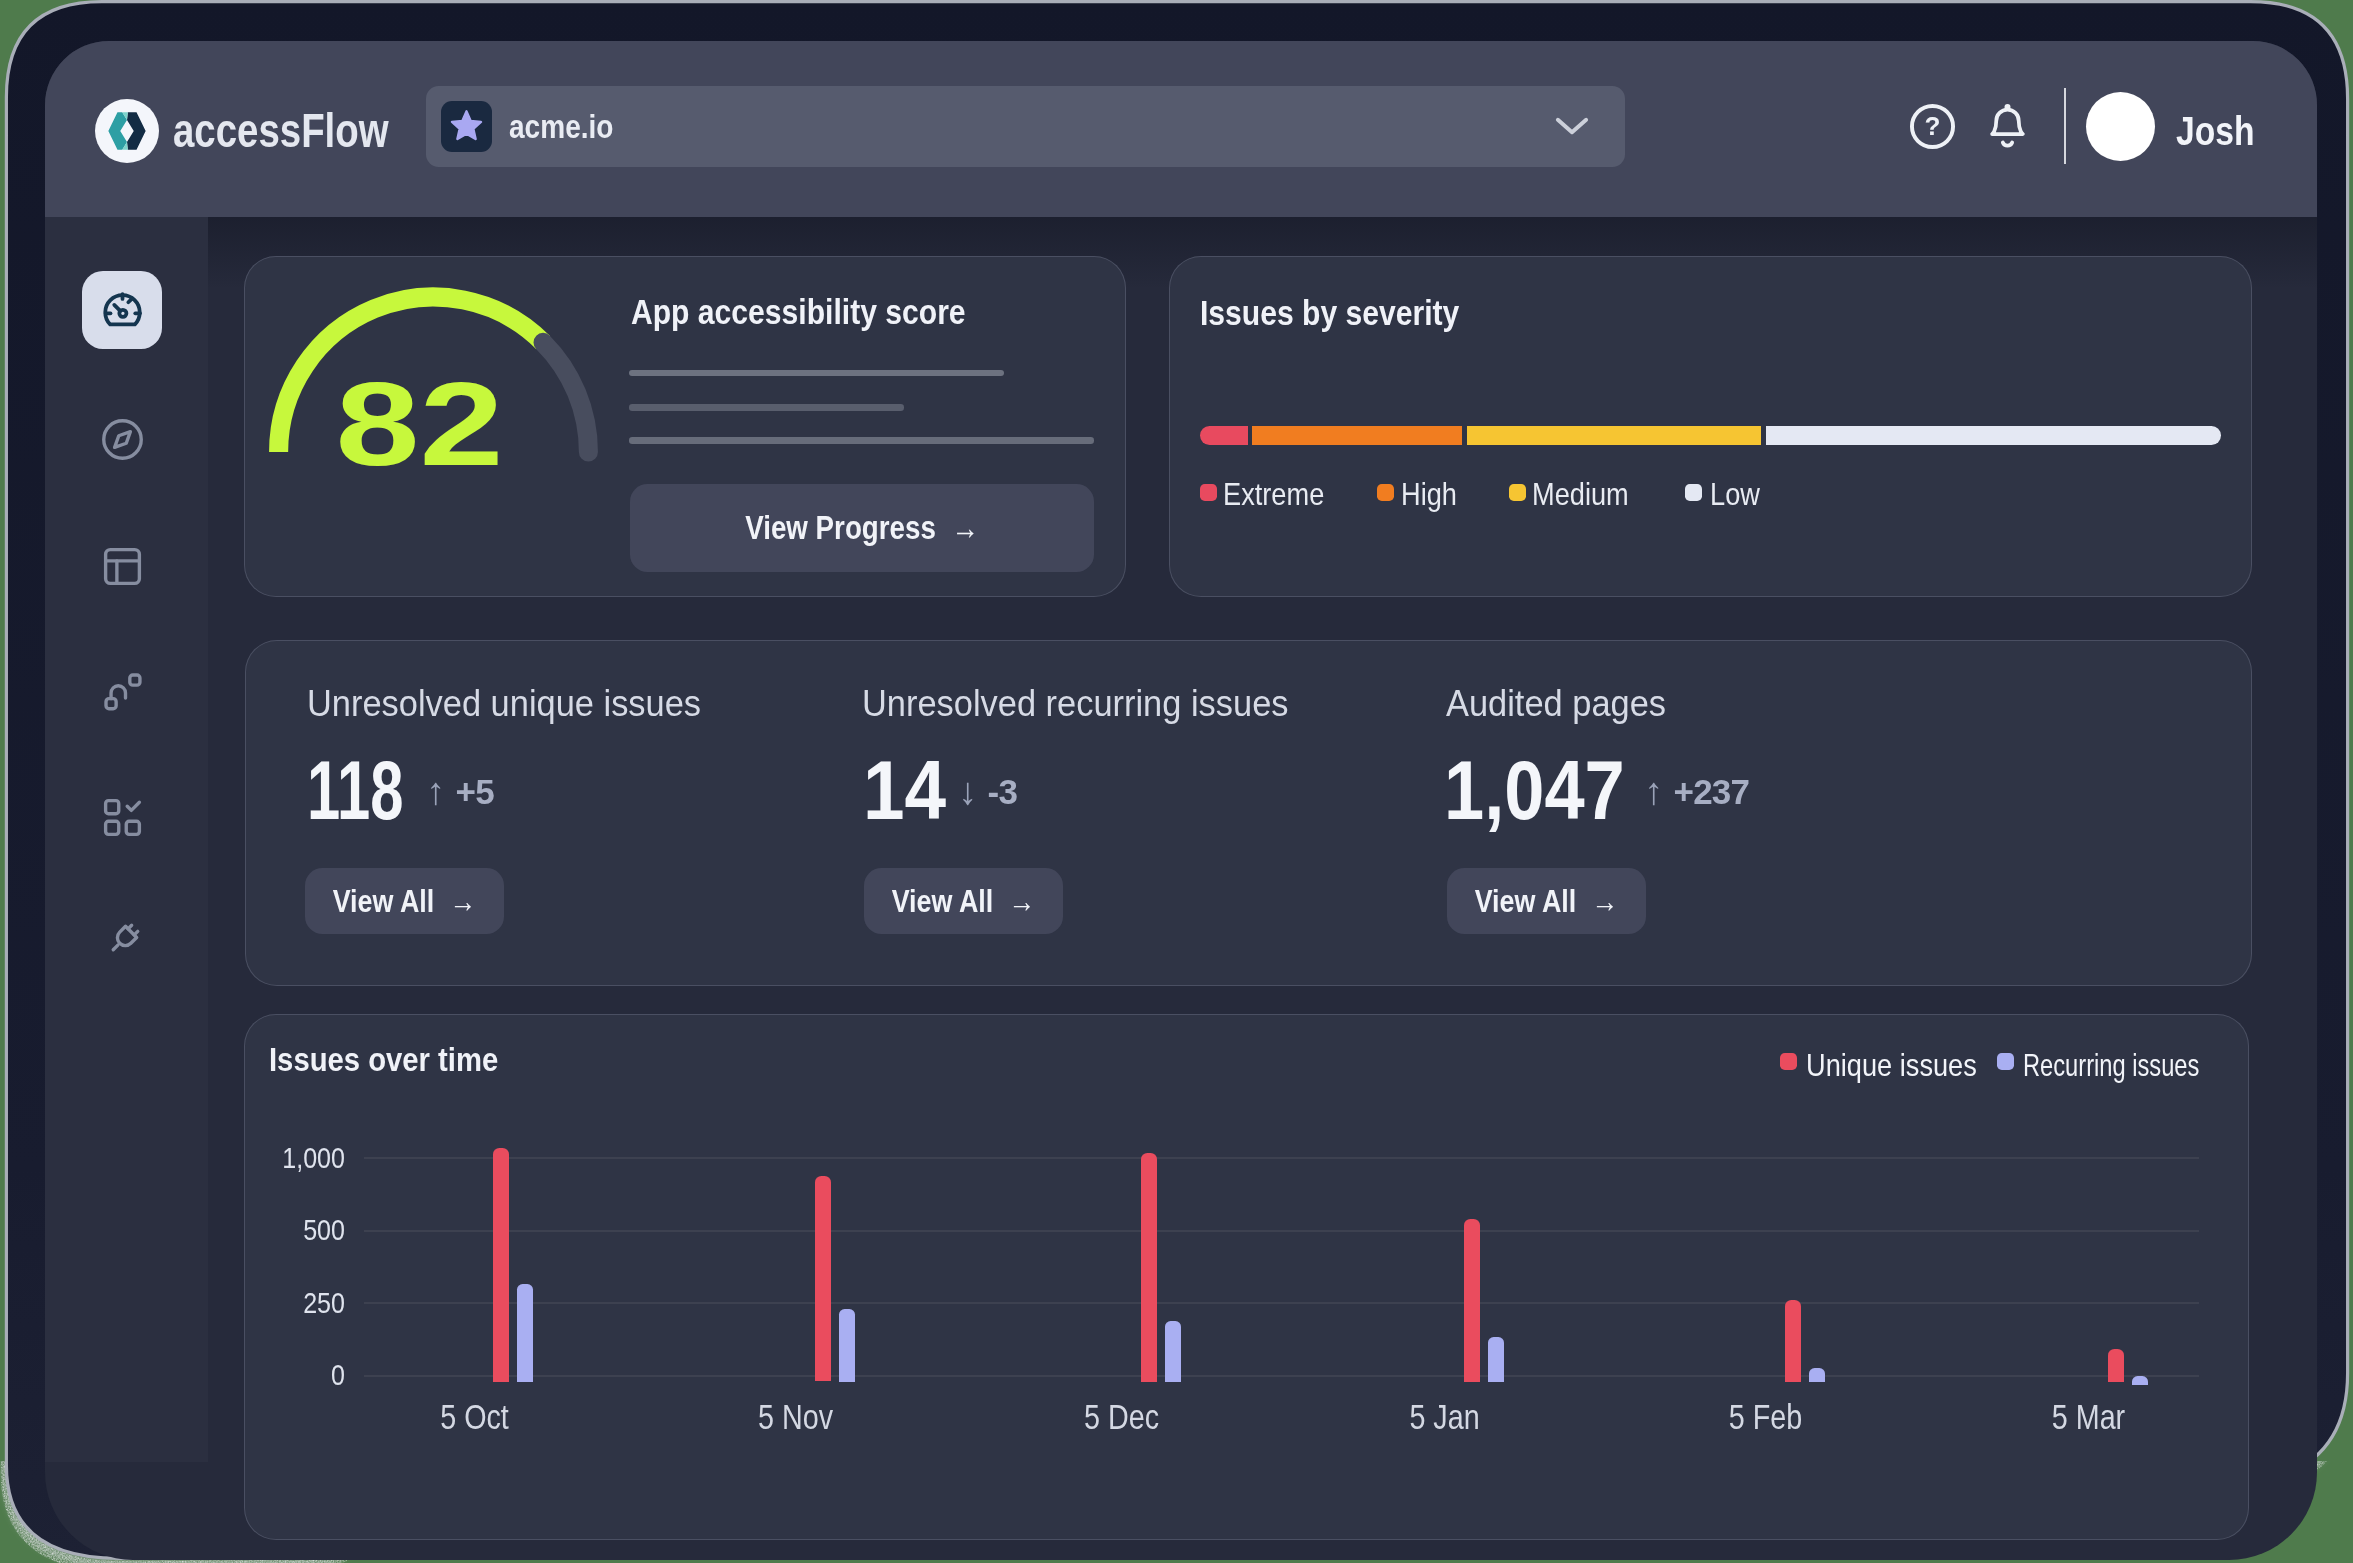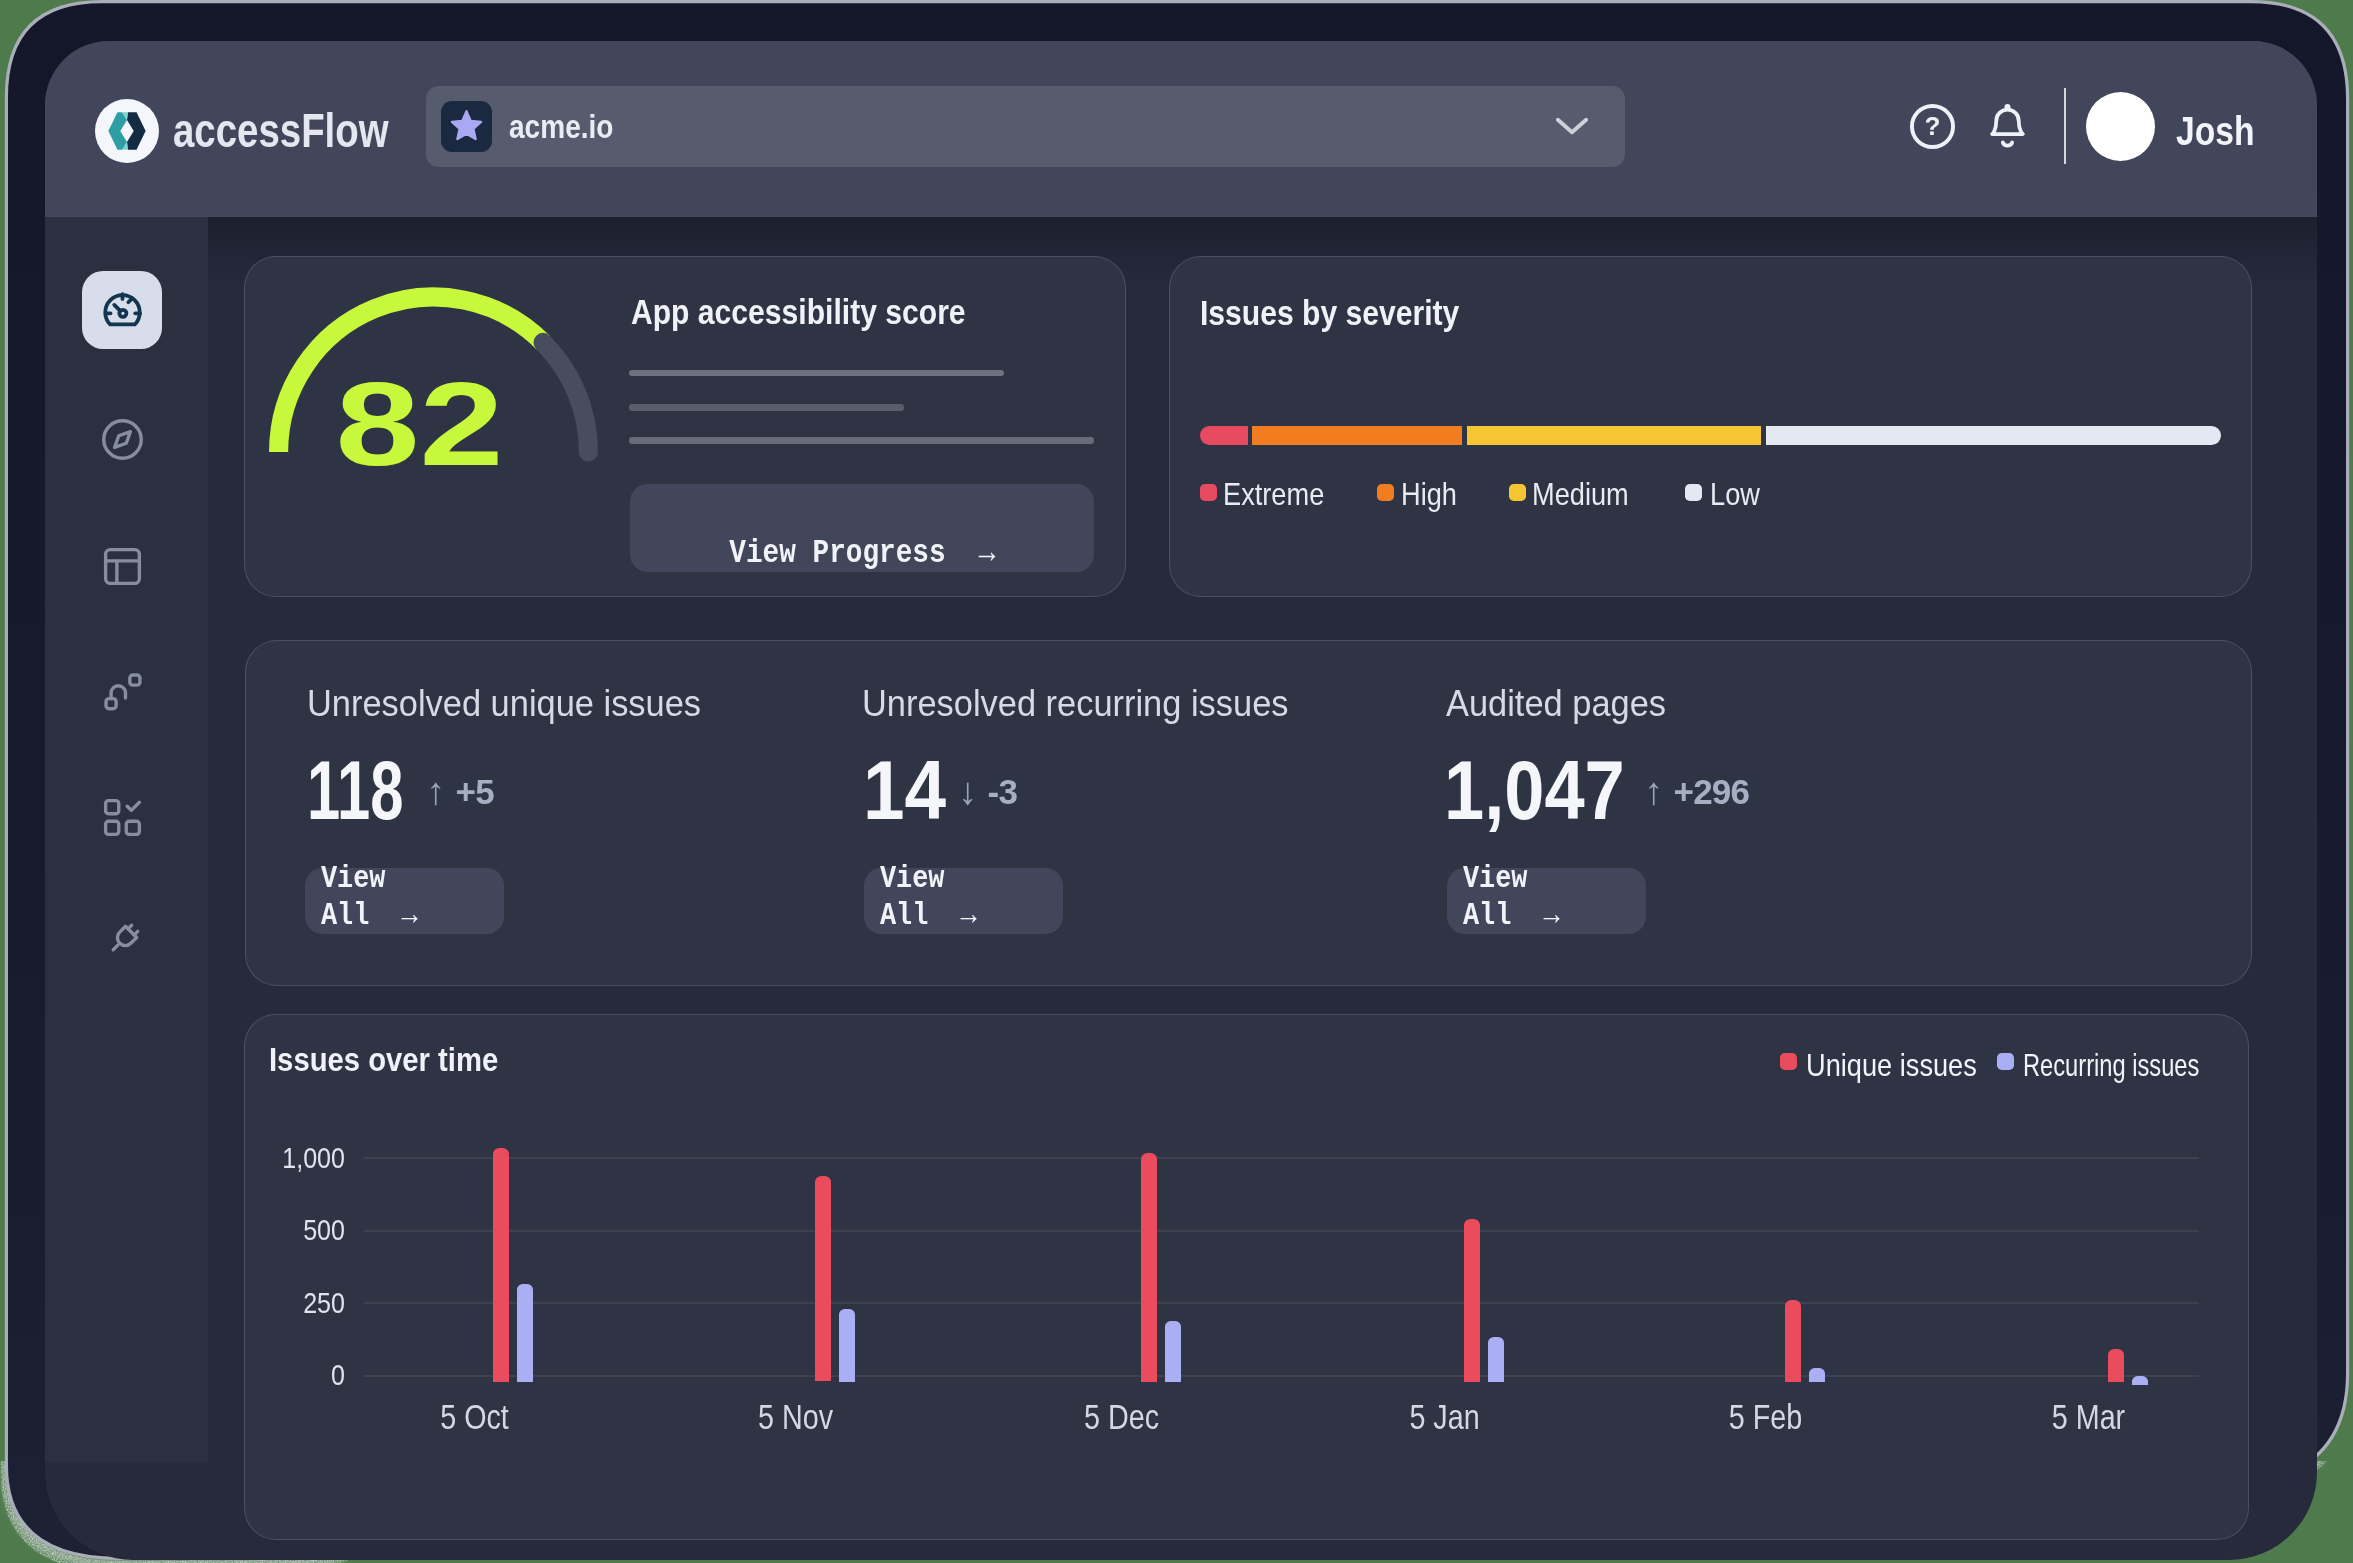--- a/index.html
+++ b/index.html
@@ -10,21 +10,21 @@
   #inner {
     position:absolute; left:45px; top:41px; width:2272px; height:1519px;
     background:#262a3b; border-radius:64px 64px 88px 88px; overflow:hidden;
   }
   #header { position:absolute; left:0; top:0; width:2272px; height:176px; background:#42465a; }
   #topshadow { position:absolute; left:0; top:176px; width:2272px; height:72px;
     background:linear-gradient(180deg, rgba(10,12,24,0.35), rgba(10,12,24,0)); }
   #sidebar { position:absolute; left:0; top:176px; width:163px; height:1245px; background:#2b2f40; }
   .card { position:absolute; background:#2f3445; border:1.6px solid rgba(130,138,158,0.33); border-radius:32px; }
   .btn { position:absolute; background:#42465a; border-radius:17.5px; color:#f1f3f8;
-    display:flex; align-items:flex-end; justify-content:center; font-weight:700;font-family:Liberation Mono, monospace; }
+    display:flex; align-items:center; justify-content:center; font-weight:700; }
 </style>
 </head>
 <body>
 <svg id="frame-svg" width="2354" height="1564" viewBox="0 0 2956 1964">
   <defs>
     <linearGradient id="navy" x1="0" y1="0" x2="0" y2="1">
       <stop offset="0" stop-color="#131729"></stop>
       <stop offset="0.75" stop-color="#181c2f"></stop>
       <stop offset="1" stop-color="#1d2134"></stop>
     </linearGradient>
@@ -164,21 +164,21 @@
   
   <div class="card" style="left:200px; top:599px; width:2007px; height:346px;"></div>
   <div class="abs" style="left:262px; top:642px; font-size:37px; color:#d6dae5; transform:scaleX(0.93); transform-origin:left center;">Unresolved unique issues</div>
   <div class="abs" style="left:817px; top:642px; font-size:37px; color:#d6dae5; transform:scaleX(0.93); transform-origin:left center;">Unresolved recurring issues</div>
   <div class="abs" style="left:1401px; top:642px; font-size:37px; color:#d6dae5; transform:scaleX(0.93); transform-origin:left center;">Audited pages</div>
   <div class="abs" style="left:262px; top:702px; font-size:83px; font-weight:700; color:#f4f6fa; transform:scaleX(0.72); transform-origin:left center;">118</div>
   <div class="abs" style="left:818px; top:702px; font-size:83px; font-weight:700; color:#f4f6fa; transform:scaleX(0.9); transform-origin:left center;">14</div>
   <div class="abs" style="left:1399px; top:702px; font-size:83px; font-weight:700; color:#f4f6fa; transform:scaleX(0.87); transform-origin:left center;">1,047</div>
   <div class="abs" style="left:381px; top:729px; font-size:38px; color:#9aa2b8;">↑&nbsp;<span style="color:#a7aec3; font-weight:700; font-size:35px; letter-spacing:-0.8px;">+5</span></div>
   <div class="abs" style="left:913px; top:729px; font-size:38px; color:#9aa2b8;">↓&nbsp;<span style="color:#a7aec3; font-weight:700; font-size:35px; letter-spacing:-0.8px;">-3</span></div>
-  <div class="abs" style="left:1599px; top:729px; font-size:38px; color:#9aa2b8;">↑&nbsp;<span style="color:#a7aec3; font-weight:700; font-size:35px; letter-spacing:-0.8px;">+296</span></div>
+  <div class="abs" style="left:1599px; top:729px; font-size:38px; color:#9aa2b8;">↑&nbsp;<span style="color:#a7aec3; font-weight:700; font-size:35px; letter-spacing:-0.8px;">+237</span></div>
   <div class="btn" style="left:260px; top:827px; width:199px; height:66px; font-size:32px;">
       <span style="transform:scaleX(0.84); transform-origin:center; display:inline-block;">View All&nbsp;&nbsp;→</span>
     </div>
   <div class="btn" style="left:819px; top:827px; width:199px; height:66px; font-size:32px;">
       <span style="transform:scaleX(0.84); transform-origin:center; display:inline-block;">View All&nbsp;&nbsp;→</span>
     </div>
   <div class="btn" style="left:1402px; top:827px; width:199px; height:66px; font-size:32px;">
       <span style="transform:scaleX(0.84); transform-origin:center; display:inline-block;">View All&nbsp;&nbsp;→</span>
     </div>
 

